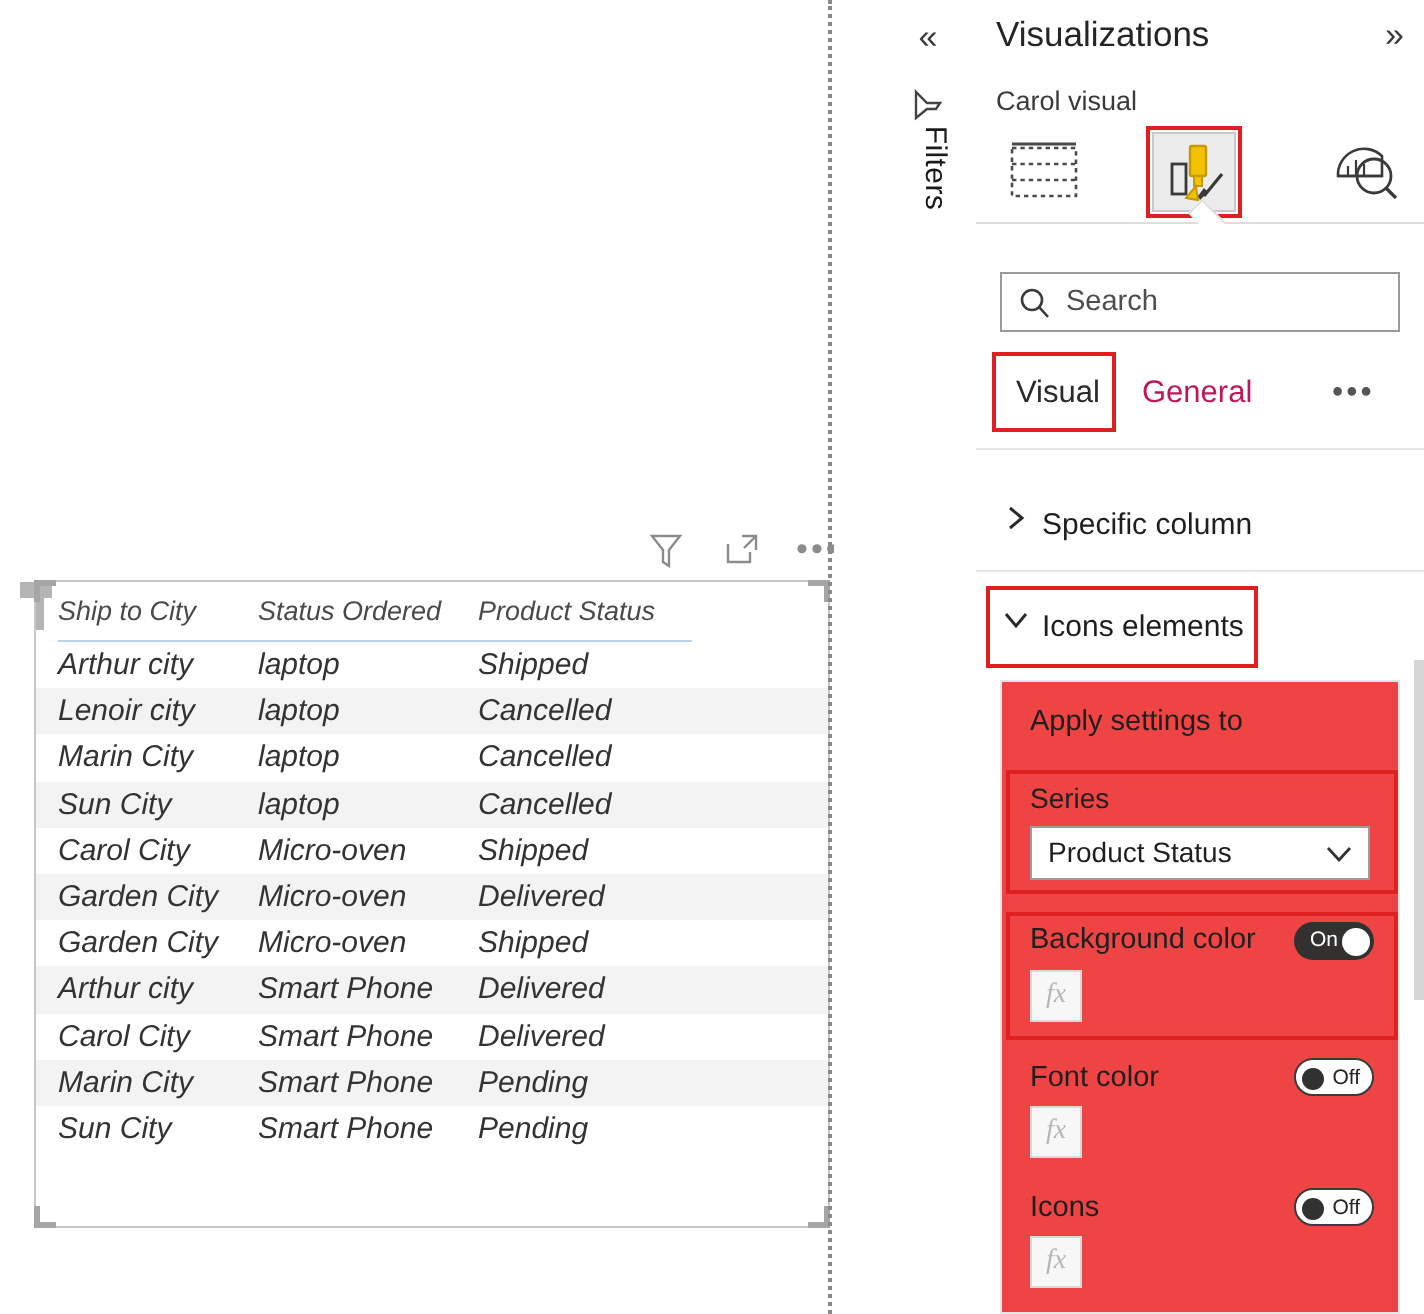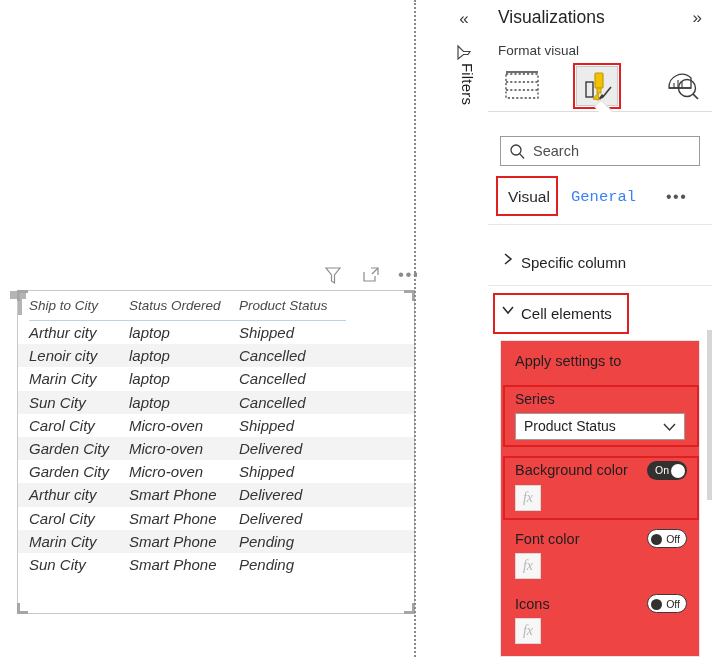--- a/index.html
+++ b/index.html
@@ -109,21 +109,21 @@
   #search-ph { position:absolute; left:32px; top:0; line-height:28px; font-size:14.5px; color:#4e4e4e; }
 
   
   #tabs { position:absolute; left:0; top:182px; width:224px; height:38px; }
   .tab { position:absolute; top:0; font-size:15.5px; color:#2a2a2a; cursor:pointer; line-height:30px;}
   #tab-visual { left:20px; }
   #tab-visual .tab-box {
     position:absolute; left:-12px; top:-6px; width:62px; height:40px;
     border:2.5px solid #e02020; box-sizing:border-box;
   }
-  #tab-general { left:83px; color:#3b82f6;font-family:Liberation Mono, monospace; }
+  #tab-general { left:83px; color:#be185d; }
   #tab-more { left:178px; color:#555; font-size:16px; letter-spacing:1.5px; }
   #tab-sep { position:absolute; left:0; top:224px; width:224px; height:1px; background:#e6e6e6; }
 
   
   .section-row { position:absolute; left:0; width:224px; height:40px; cursor:pointer; }
   .chev { position:absolute; left:13px; top:9px; width:14px; height:14px; }
   .sec-label { position:absolute; left:33px; top:0; line-height:40px; font-size:15px; color:#1f1f1f; }
 
   #sec-specific { top:243px; }
   #sec-sep1 { position:absolute; left:0; top:285px; width:224px; height:1px; background:#e6e6e6; }
@@ -306,21 +306,21 @@
           <polygon points="3,4 16,4 10.5,9.5 10.5,16 7.5,14 7.5,9.5" fill="none" stroke="#444" stroke-width="1.2" transform="rotate(-90 10 10)"></polygon>
         </svg>
       </div>
       <div class="rail-label">Filters</div>
     </div>
 
     <div id="panel">
 
       <div id="pane-title">Visualizations</div>
       <div id="pane-expand">»</div>
-      <div id="pane-sub">Format visual</div>
+      <div id="pane-sub">Carol visual</div>
 
       <div id="icon-row">
         <div class="pi pi-build">
           <svg width="44" height="42" viewBox="0 0 44 42">
             <rect x="6" y="8" width="32" height="24" fill="none" stroke="#4a4a4a" stroke-width="1.3" stroke-dasharray="2.2 2"></rect>
             <line x1="6" y1="16" x2="38" y2="16" stroke="#4a4a4a" stroke-width="1.3" stroke-dasharray="2.2 2"></line>
             <line x1="6" y1="24" x2="38" y2="24" stroke="#4a4a4a" stroke-width="1.3" stroke-dasharray="2.2 2"></line>
             <line x1="6" y1="6" x2="38" y2="6" stroke="#4a4a4a" stroke-width="1.6"></line>
           </svg>
         </div>
@@ -382,21 +382,21 @@
         <span class="sec-label">Specific column</span>
       </div>
       <div id="sec-sep1"></div>
 
       <div class="section-row" id="sec-cell">
         <span class="chev">
           <svg width="14" height="14" viewBox="0 0 14 14">
             <polyline points="2,4 7,10 12,4" fill="none" stroke="#2a2a2a" stroke-width="1.5"></polyline>
           </svg>
         </span>
-        <span class="sec-label">Cell elements</span>
+        <span class="sec-label">Icons elements</span>
         <span class="sec-ring"></span>
       </div>
 
       <div id="cell-card">
 
         <div id="apply-label">Apply settings to</div>
 
         <div id="series-block">
           <div id="series-label">Series</div>
           <div id="series-dd">

